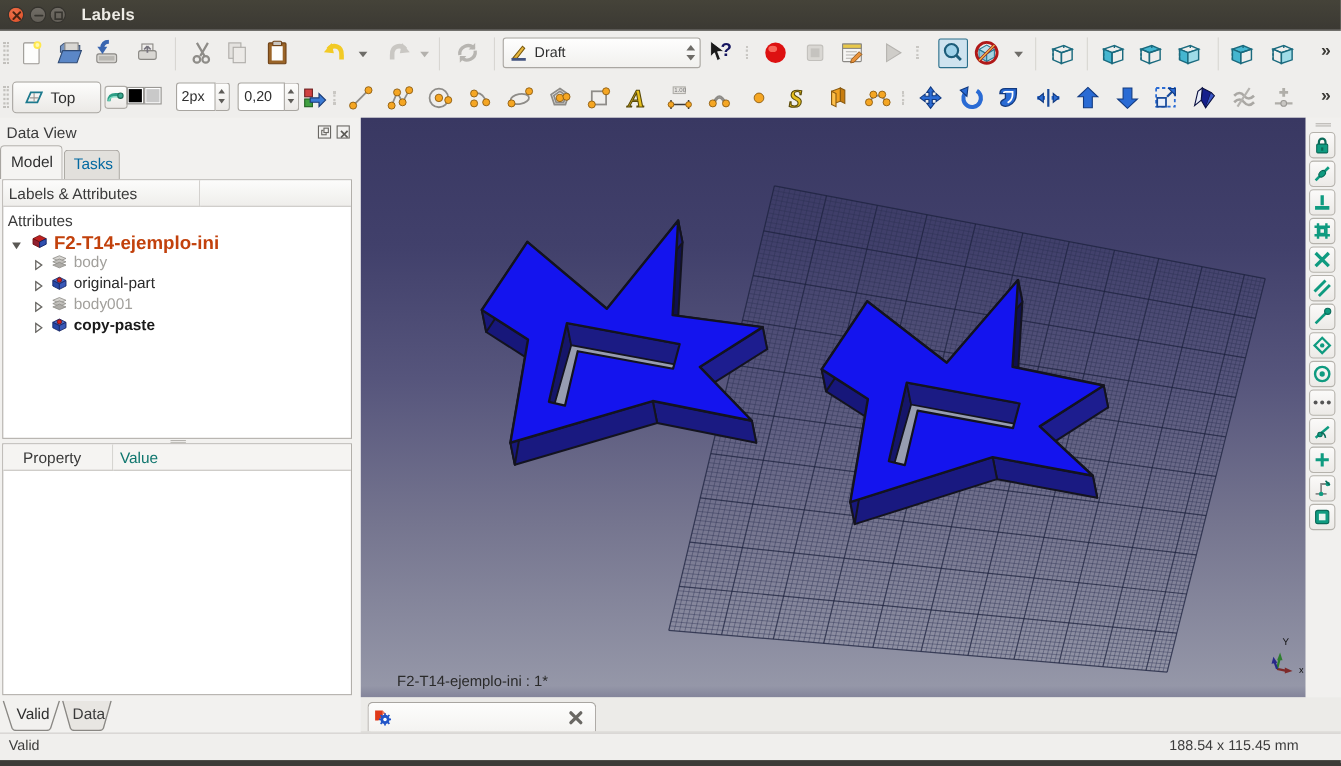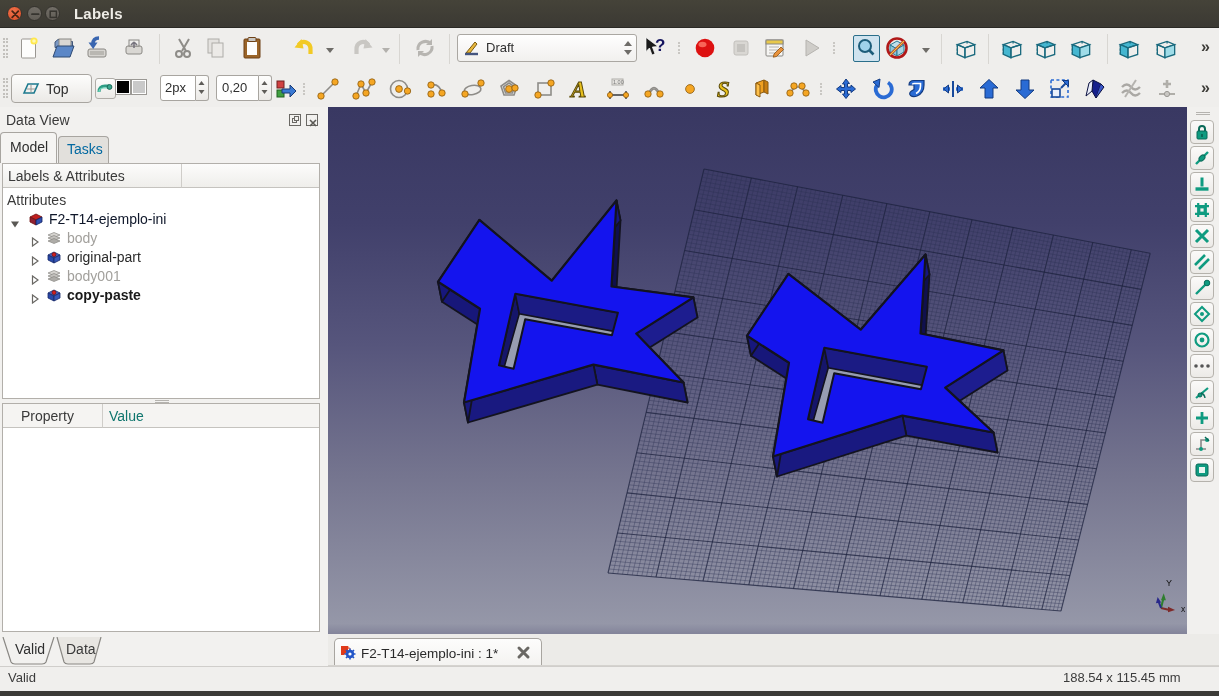--- a/index.html
+++ b/index.html
@@ -358,21 +358,21 @@
     <div class="abs txt" style="left:8px;top:168px;font-size:14px;color:#3a3a3a">Labels &amp; Attributes</div>
     <div class="abs txt" style="left:7px;top:192px;font-size:14px;color:#3a3a3a">Attributes</div>
     <div class="abs" style="left:10px;top:214px"><svg width="10" height="8">
         <path d="M1 1.5 L9 1.5 L5 7.5 Z" fill="#5a5854"></path>
       </svg></div>
     <div class="abs" style="left:28px;top:211px;width:16px;height:16px"><svg width="16" height="16" viewBox="0 0 16 16">
         <path d="M2 6 L8 3 L14 6 L8 9 Z" fill="#c02020" stroke="#701010" stroke-width=".8"></path>
         <path d="M2 6 v5 l6 3 v-5 z" fill="#902030" stroke="#701010" stroke-width=".8"></path>
         <path d="M14 6 v5 l-6 3 v-5 z" fill="#3050b0" stroke="#102060" stroke-width=".8"></path>
       </svg></div>
-    <div class="abs txt" style="left:49px;top:211px;font-size:14px;font-weight:normal;color:#0f172a">F2-T14-ejemplo-ini</div>
+    <div class="abs txt" style="left:49px;top:211px;font-size:17px;font-weight:bold;color:#c2410c">F2-T14-ejemplo-ini</div>
     <div class="abs" style="left:31px;top:233px"><svg width="8" height="10">
         <path d="M1.5 1 L7 5 L1.5 9 Z" fill="none" stroke="#6a6864" stroke-width="1.2"></path>
       </svg></div>
     <div class="abs" style="left:46px;top:230px;width:16px;height:16px"><svg width="16" height="16" viewBox="0 0 16 16">
         <path d="M2 5 L8 2.5 L14 5 L8 7.5 Z" fill="#d6d4d0" stroke="#8a8884" stroke-width=".7"></path>
         <path d="M2 8 L8 5.5 L14 8 L8 10.5 Z" fill="#c2c0bc" stroke="#8a8884" stroke-width=".7"></path>
         <path d="M2 11 L8 8.5 L14 11 L8 13.5 Z" fill="#aeaca8" stroke="#8a8884" stroke-width=".7"></path>
       </svg></div>
     <div class="abs txt" style="left:67px;top:230px;font-size:14px;color:#a2a09c">body</div>
     <div class="abs" style="left:31px;top:252px"><svg width="8" height="10">
@@ -774,20 +774,20 @@
     <div class="abs" id="ltabbar"></div>
     <div class="abs" id="tabbar"></div>
     <div class="abs" style="left:334px;top:638px;width:208px;height:27px;background:linear-gradient(#fdfdfc,#f4f3f1);border:1px solid #a8a5a0;border-bottom:none;border-radius:5px 5px 0 0"></div>
     <div class="abs" style="left:340px;top:644px;width:16px;height:16px"><svg width="16" height="16" viewBox="0 0 16 16">
         <path d="M1 2 h7 v5 l-4 4 h-3 z" fill="#e03a1a"></path>
         <path d="M8 2 l3 3 h-3 z" fill="#f08060"></path>
         <circle cx="10" cy="10" r="4.2" fill="#2255c8"></circle>
         <circle cx="10" cy="10" r="1.6" fill="#fff"></circle>
         <path d="M10 4.5 v2 M10 13.5 v2 M4.5 10 h2 M13.5 10 h2 M6 6 l1.4 1.4 M14 6 l-1.4 1.4 M6 14 l1.4-1.4 M14 14 l-1.4-1.4" stroke="#2255c8" stroke-width="1.6"></path>
       </svg></div>
-    <div class="abs txt" style="left:361px;top:646px;font-size:13.5px;color:#2a2a2a">F2-T14-ejemplo-ini : 1*</div>
+    <div class="abs txt" style="left:361px;top:612px;font-size:13.5px;color:#2a2a2a">F2-T14-ejemplo-ini : 1*</div>
     <div class="abs" style="left:516px;top:645px;width:15px;height:15px"><svg width="15" height="15" viewBox="0 0 15 15">
         <path d="M3 3 L12 12 M12 3 L3 12" stroke="#6a6864" stroke-width="3" stroke-linecap="round"></path>
       </svg></div>
     <div class="abs" id="statusbar"></div>
     <div class="abs txt" style="left:8px;top:670px;font-size:13px;color:#3c3c3c">Valid</div>
     <div class="abs txt" style="left:1063px;top:670px;font-size:13px;color:#3c3c3c">188.54 x 115.45 mm</div>
     <div class="abs" id="bottomstrip"></div>
   </div>
 </body></html>

